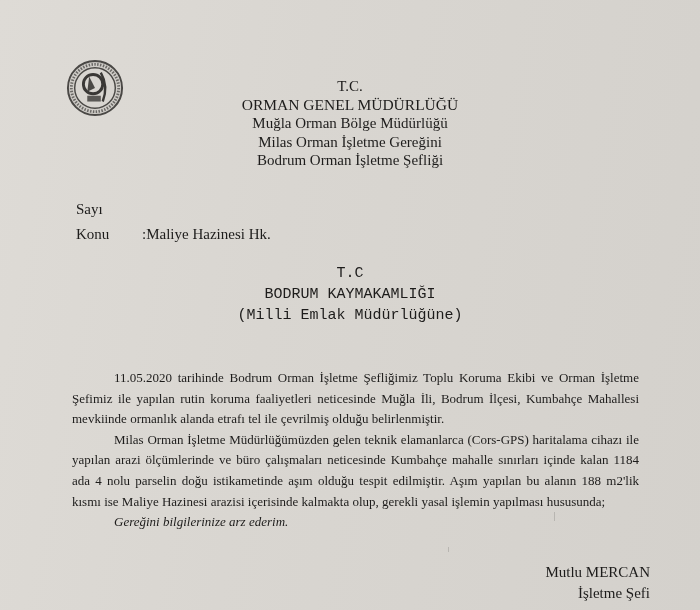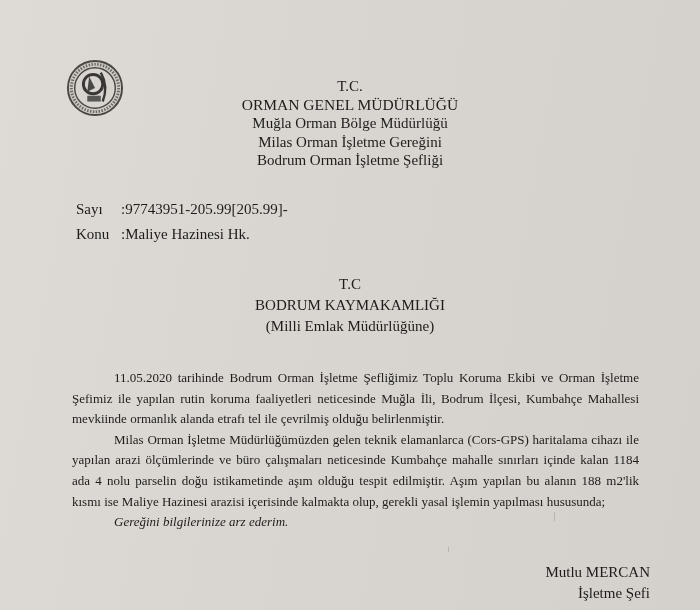--- a/index.html
+++ b/index.html
@@ -16,25 +16,25 @@
   }
   .header {
     position:absolute; left:220px; width:260px; top:37px;
     text-align:center; font-size:15px; line-height:18.5px;
   }
   .header div { white-space:nowrap; }
   .header .org { font-size:15.5px; }
   .meta {
     position:absolute; left:76px; top:157px; font-size:15px; line-height:25px;
   }
-  .meta .row { display:flex; }
+  .meta .row { display:flex;gap:21px; }
   .meta .label { width:45px; }
   .recipient {
-    position:absolute; left:210px; width:280px; top:234px;
-    text-align:center; font-size:15px; line-height:21px;
+    position:absolute; left:210px; width:280px; top:223px;
+    text-align:center; font-size:15px; line-height:21px;font-family:Liberation Mono, monospace;
   }
   .body {
     position:absolute; left:72px; width:567px; top:328px;
     font-size:13px; line-height:20.6px; text-align:justify;
   }
   .body p { margin:0; text-indent:42px; }
   .body p.no-just { text-align:left;font-style:italic; }
   .signature {
     position:absolute; left:540px; top:522px; width:110px;
     text-align:right; font-size:15px; line-height:21px;
@@ -62,21 +62,20 @@
     <div>T.C.</div>
     <div class="org">ORMAN GENEL MÜDÜRLÜĞÜ</div>
     <div>Muğla Orman Bölge Müdürlüğü</div>
     <div>Milas Orman İşletme Gereğini</div>
     <div>Bodrum Orman İşletme Şefliği</div>
   </div>
 
   <div class="meta">
     <div class="row">
       <span class="label">Sayı</span>
-      <span>:97743951-205.99[205.99]-</span>
     </div>
     <div class="row">
       <span class="label">Konu</span>
       <span>:Maliye Hazinesi Hk.</span>
     </div>
   </div>
 
   <div class="recipient">
     <div>T.C</div>
     <div>BODRUM KAYMAKAMLIĞI</div>

